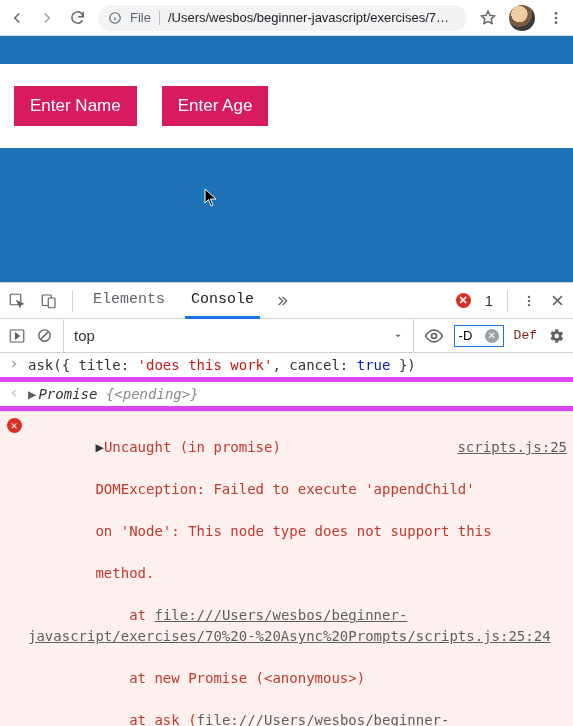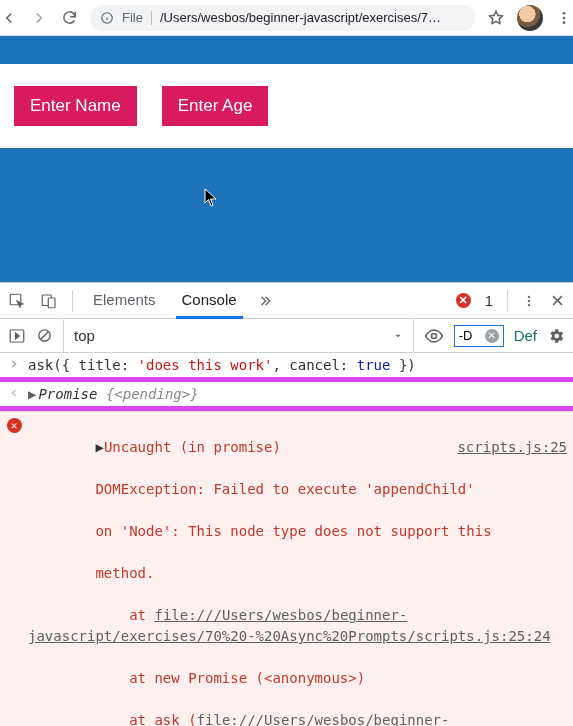--- a/index.html
+++ b/index.html
@@ -8,21 +8,21 @@
       width: 573px;
       height: 726px;
       overflow: hidden;
       background: #fff;
     }
     .toolbar {
       display: flex;
       align-items: center;
       height: 36px;
       gap: 12px;
-      padding: 0 0;
+      padding: 0 8px;
       border-bottom: 1px solid #dadce0;
       color: #5f6368;
     }
     .toolbar .nav-icon { width: 18px; height: 18px; display: flex; align-items: center; justify-content: center; }
     .addr {
       flex: 1;
       display: flex;
       align-items: center;
       background: #f1f3f4;
       border-radius: 14px;
@@ -72,21 +72,21 @@
     }
     .dt-tabs {
       display: flex;
       align-items: center;
       height: 36px;
       padding: 0 8px;
       gap: 14px;
       border-bottom: 1px solid #d0d0d0;
       color: #5f6368;
     }
-    .dt-tabs .tab { font-size: 15px; padding: 0 6px; height: 36px; display: flex; align-items: center; border-bottom: 2px solid transparent; }
+    .dt-tabs .tab { font-size: 15px; padding: 0 6px; height: 36px; display: flex; align-items: center; border-bottom: 2px solid transparent; font-family: Liberation Mono, monospace; }
     .dt-tabs .tab.active { color: #202124; border-bottom: 3px solid #1a73e8; font-weight: 500; }
     .dt-tabs .spacer { flex: 1; }
     .error-ico { display: inline-flex; align-items: center; justify-content: center; width: 15px; height: 15px; border-radius: 50%; background: #d93025; color: #fff; font-size: 11px; font-weight: bold; }
     .dt-tabs .vline { border-left: 1px solid #d0d0d0; height: 22px; }
     .dt-subbar {
       display: flex;
       align-items: center;
       height: 34px;
       padding: 0 8px;
       gap: 10px;
@@ -139,21 +139,21 @@
     .caret-gray { color: #606060; margin-right: 2px; }
     .crow.result .gutter { color: #bdbdbd; }
     .crow.error {
       background: #fff0f0;
       border-top: 1px solid #ffd7d7;
       border-bottom: 1px solid #ffd7d7;
     }
     .crow.error .cbody { color: #c0392b; white-space: pre-wrap; line-height: 1.5; }
     .crow.error .link { color: #5f5f5f; text-decoration: underline; }
     .crow.error .srclink { float: right; color: #5f5f5f; text-decoration: underline; }
-    .level-lbl { font-size: 15px; color: #0f766e; }
+    .level-lbl { font-size: 13px; color: #7f1d1d; font-family: Liberation Mono, monospace; }
     svg { display: block; }
   </style>
 </head>
 <body>
 
 <div class="toolbar">
   <span class="nav-icon">
     <svg width="18" height="18" viewBox="0 0 24 24" fill="none" stroke="#5f6368" stroke-width="2">
         <path d="M15 6l-6 6 6 6"></path>
       </svg>

